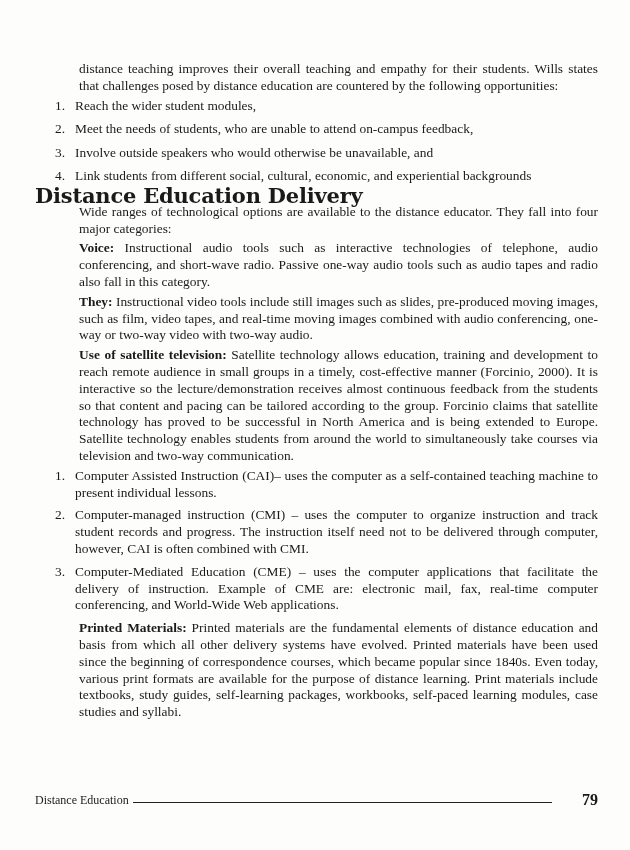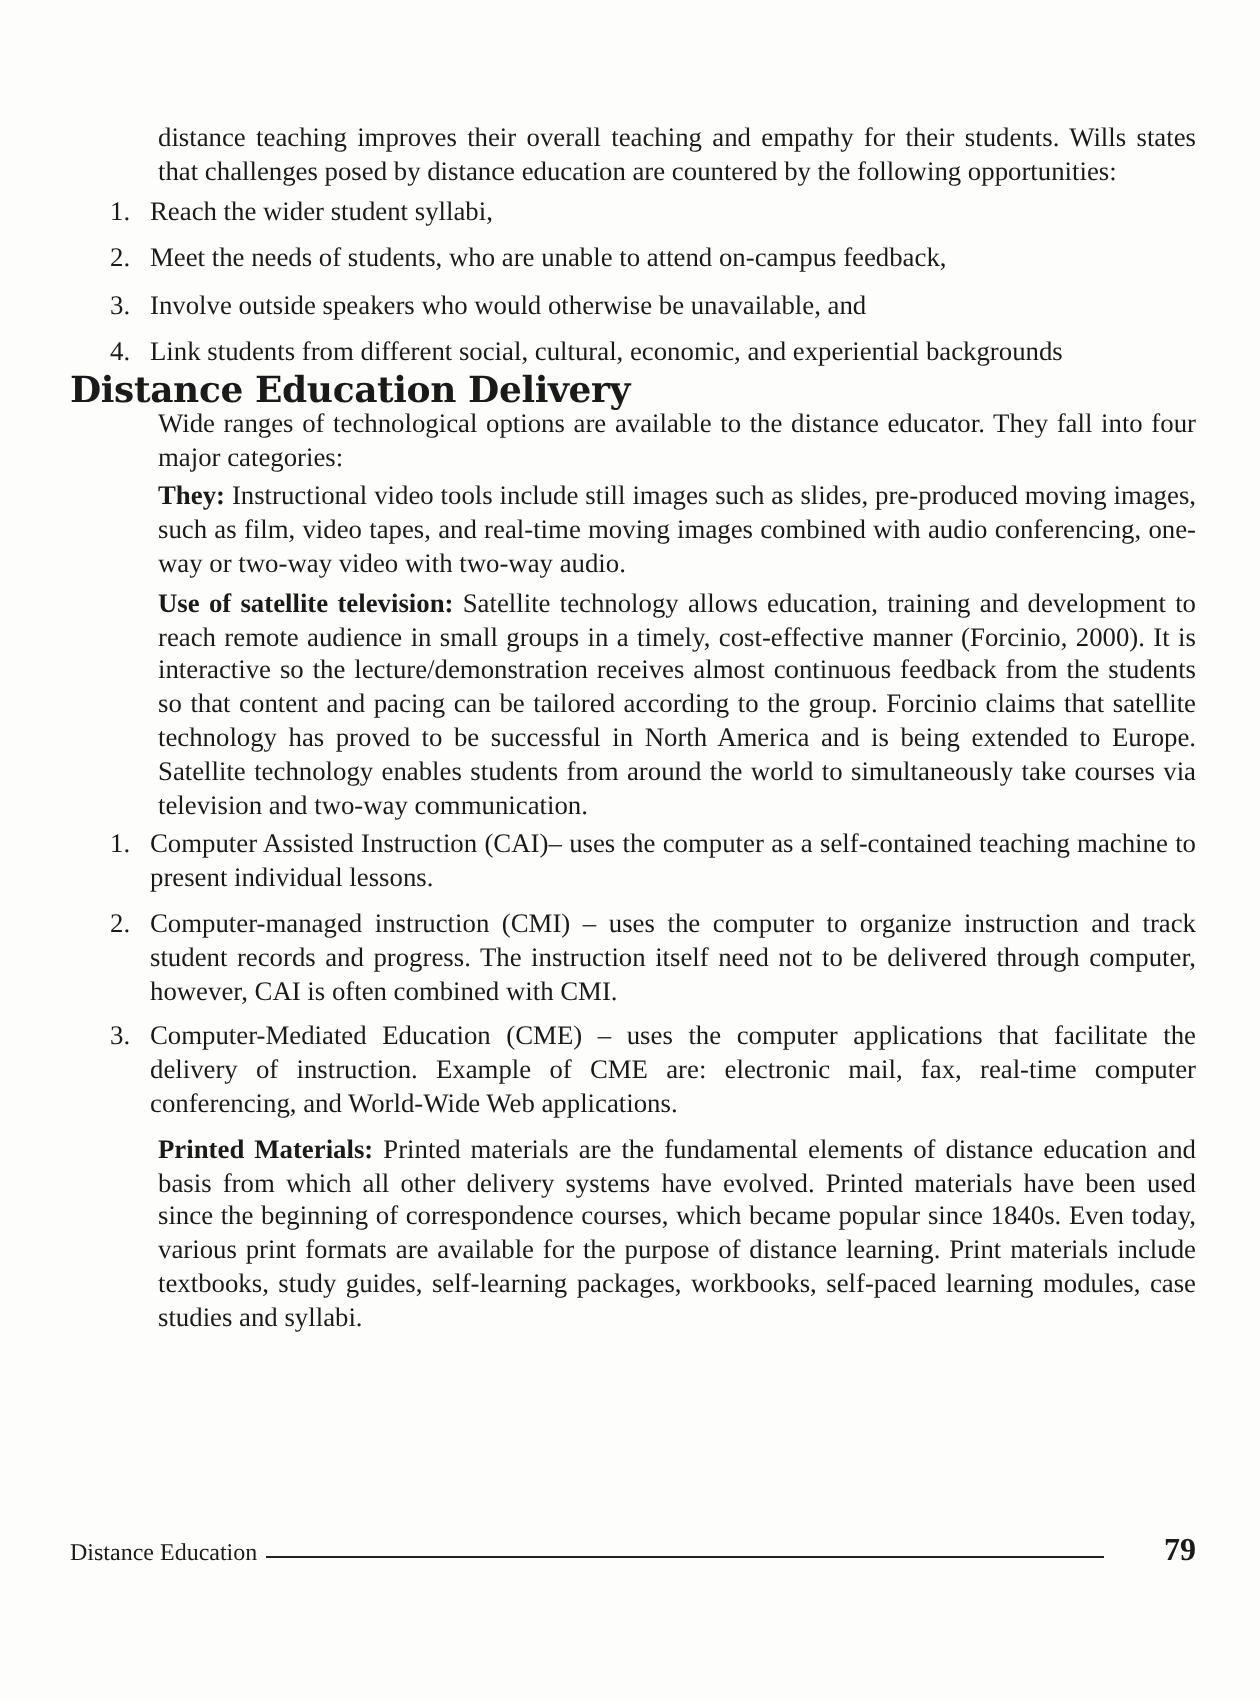--- a/index.html
+++ b/index.html
@@ -16,34 +16,34 @@
       left: 35px; top: 61px;
       width: 563px;
       font-size: 13.4px;
       line-height: 16.8px;
     }
     p { margin: 0; text-align: justify; }
     .para { margin-bottom: 3px; margin-left: 44px; }
     .lead { font-weight: bold; }
     h2 {
       margin: 2px 0 0 0;
-      font-size: 18px;
+      font-size: 21px;
       line-height: 17px;
       font-weight: bold;
       font-family: "DejaVu Serif", "Liberation Serif", serif;
       letter-spacing: -0.2px;
     }
     ol { margin: 2px 0 2px 0; padding: 0; list-style: none; }
     ol.simple li { display: flex; margin: 0 0 6.7px 0; }
     ol.detail li { display: flex; margin: 0 0 6px 0; }
     li .num { width: 20px; flex: 0 0 20px; padding-left: 20px; }
     li .txt { flex: 1; text-align: justify; }
     .footer {
       position: absolute;
-      left: 35px; top: 767px;
+      left: 35px; top: 791px;
       width: 563px;
       display: flex; align-items: center;
       font-size: 12px;
       justify-content: space-between;
     }
     .footer .title { white-space: nowrap; }
     .footer .rule {
       flex: 1; height: 1px; background: #222;
       margin: 4px 30px 0 4px;
     }
@@ -51,39 +51,40 @@
   </style>
 </head>
 <body>
 
 <div class="page">
   <p class="para">distance teaching improves their overall teaching and empathy for their students. Wills states that challenges posed by distance education are countered by the following opportunities:</p>
 
   <ol class="simple">
     <li>
         <span class="num">1.</span>
-        <span class="txt">Reach the wider student syllabi,</span>
+        <span class="txt">Reach the wider student modules,</span>
       </li>
     <li>
         <span class="num">2.</span>
         <span class="txt">Meet the needs of students, who are unable to attend on-campus feedback,</span>
       </li>
     <li>
         <span class="num">3.</span>
         <span class="txt">Involve outside speakers who would otherwise be unavailable, and</span>
       </li>
     <li style="margin-bottom:0">
         <span class="num">4.</span>
         <span class="txt">Link students from different social, cultural, economic, and experiential backgrounds</span>
       </li>
   </ol>
 
   <h2>Distance Education Delivery</h2>
   <p class="para">Wide ranges of technological options are available to the distance educator. They fall into four major categories:</p>
 
+  <p class="para"><span class="lead">Voice:</span><span> Instructional audio tools such as interactive technologies of telephone, audio conferencing, and short-wave radio. Passive one-way audio tools such as audio tapes and radio also fall in this category.</span></p>
 
   <p class="para"><span class="lead">They:</span><span> Instructional video tools include still images such as slides, pre-produced moving images, such as film, video tapes, and real-time moving images combined with audio conferencing, one-way or two-way video with two-way audio.</span></p>
 
   <p class="para"><span class="lead">Use of satellite television:</span><span> Satellite technology allows education, training and development to reach remote audience in small groups in a timely, cost-effective manner (Forcinio, 2000). It is interactive so the lecture/demonstration receives almost continuous feedback from the students so that content and pacing can be tailored according to the group. Forcinio claims that satellite technology has proved to be successful in North America and is being extended to Europe. Satellite technology enables students from around the world to simultaneously take courses via television and two-way communication.</span></p>
 
 
   <ol class="detail">
     <li>
         <span class="num">1.</span>
         <span class="txt">Computer Assisted Instruction (CAI)– uses the computer as a self-contained teaching machine to present individual lessons.</span>

